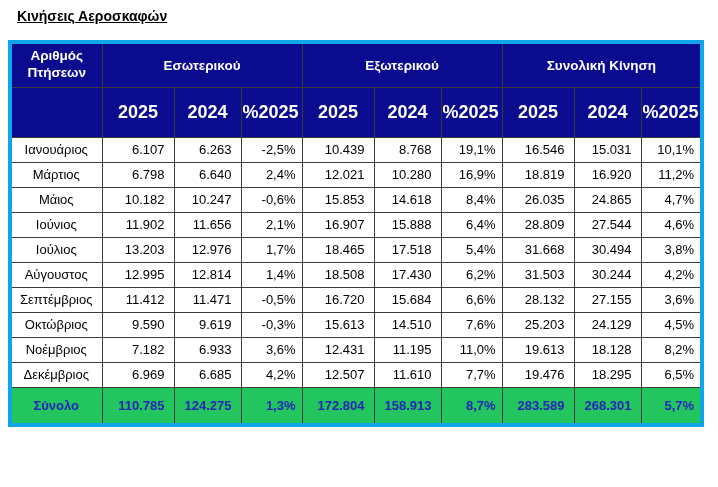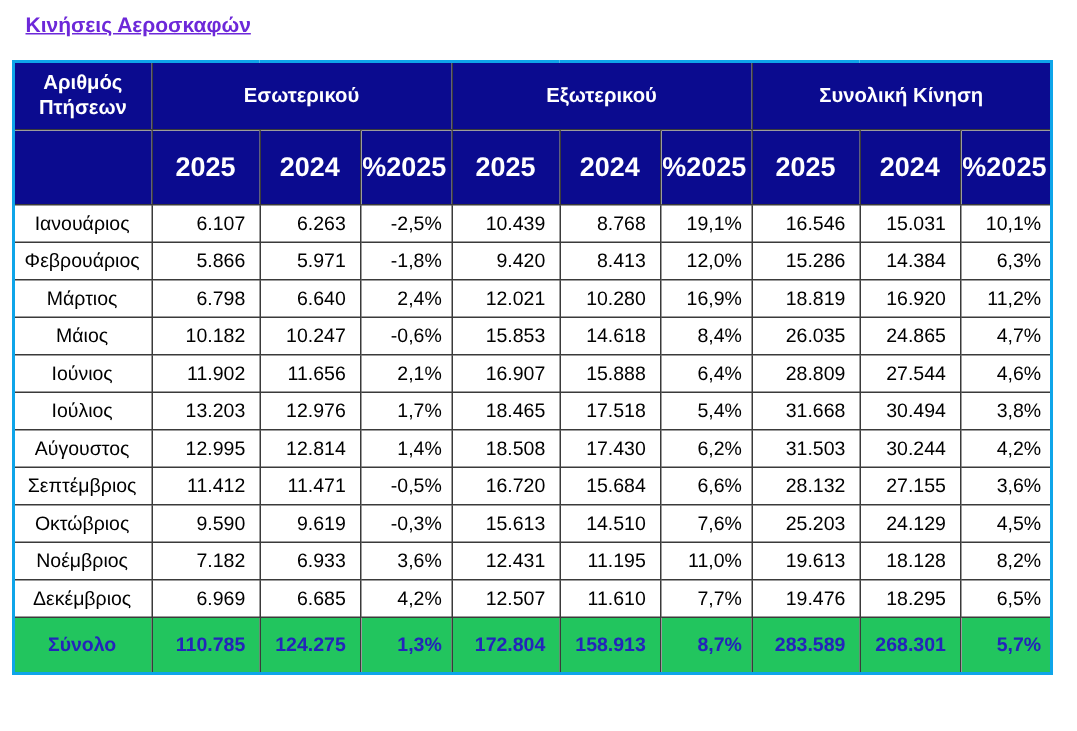--- a/index.html
+++ b/index.html
@@ -17,29 +17,29 @@
     height: 487px;
     overflow: hidden;
   }
   .title {
     position: absolute;
     left: 17px;
     top: 8px;
     font-size: 14px;
     font-weight: bold;
     text-decoration: underline;
-    color: #6d28d9;
+    color: #000000;
   }
   table.moves {
     position: absolute;
     left: 8px;
     top: 40px;
     width: 692px;
     border-collapse: collapse;
-    border: 2px solid #0ea5e9;
+    border: 4px solid #0ea5e9;
     table-layout: fixed;
     font-size: 13px;
   }
   table.moves th, table.moves td {
     border: 1px solid #3a3a3a;
     box-sizing: border-box;
     overflow: hidden;
     white-space: nowrap;
   }
   thead th {
@@ -110,32 +110,20 @@
           <td class="num">6.263</td>
           <td class="num pct">-2,5%</td>
           <td class="num">10.439</td>
           <td class="num">8.768</td>
           <td class="num pct">19,1%</td>
           <td class="num">16.546</td>
           <td class="num">15.031</td>
           <td class="num pct">10,1%</td>
         </tr>
         <tr>
-          <td class="month">Φεβρουάριος</td>
-          <td class="num">5.866</td>
-          <td class="num">5.971</td>
-          <td class="num pct">-1,8%</td>
-          <td class="num">9.420</td>
-          <td class="num">8.413</td>
-          <td class="num pct">12,0%</td>
-          <td class="num">15.286</td>
-          <td class="num">14.384</td>
-          <td class="num pct">6,3%</td>
-        </tr>
-        <tr>
           <td class="month">Μάρτιος</td>
           <td class="num">6.798</td>
           <td class="num">6.640</td>
           <td class="num pct">2,4%</td>
           <td class="num">12.021</td>
           <td class="num">10.280</td>
           <td class="num pct">16,9%</td>
           <td class="num">18.819</td>
           <td class="num">16.920</td>
           <td class="num pct">11,2%</td>

